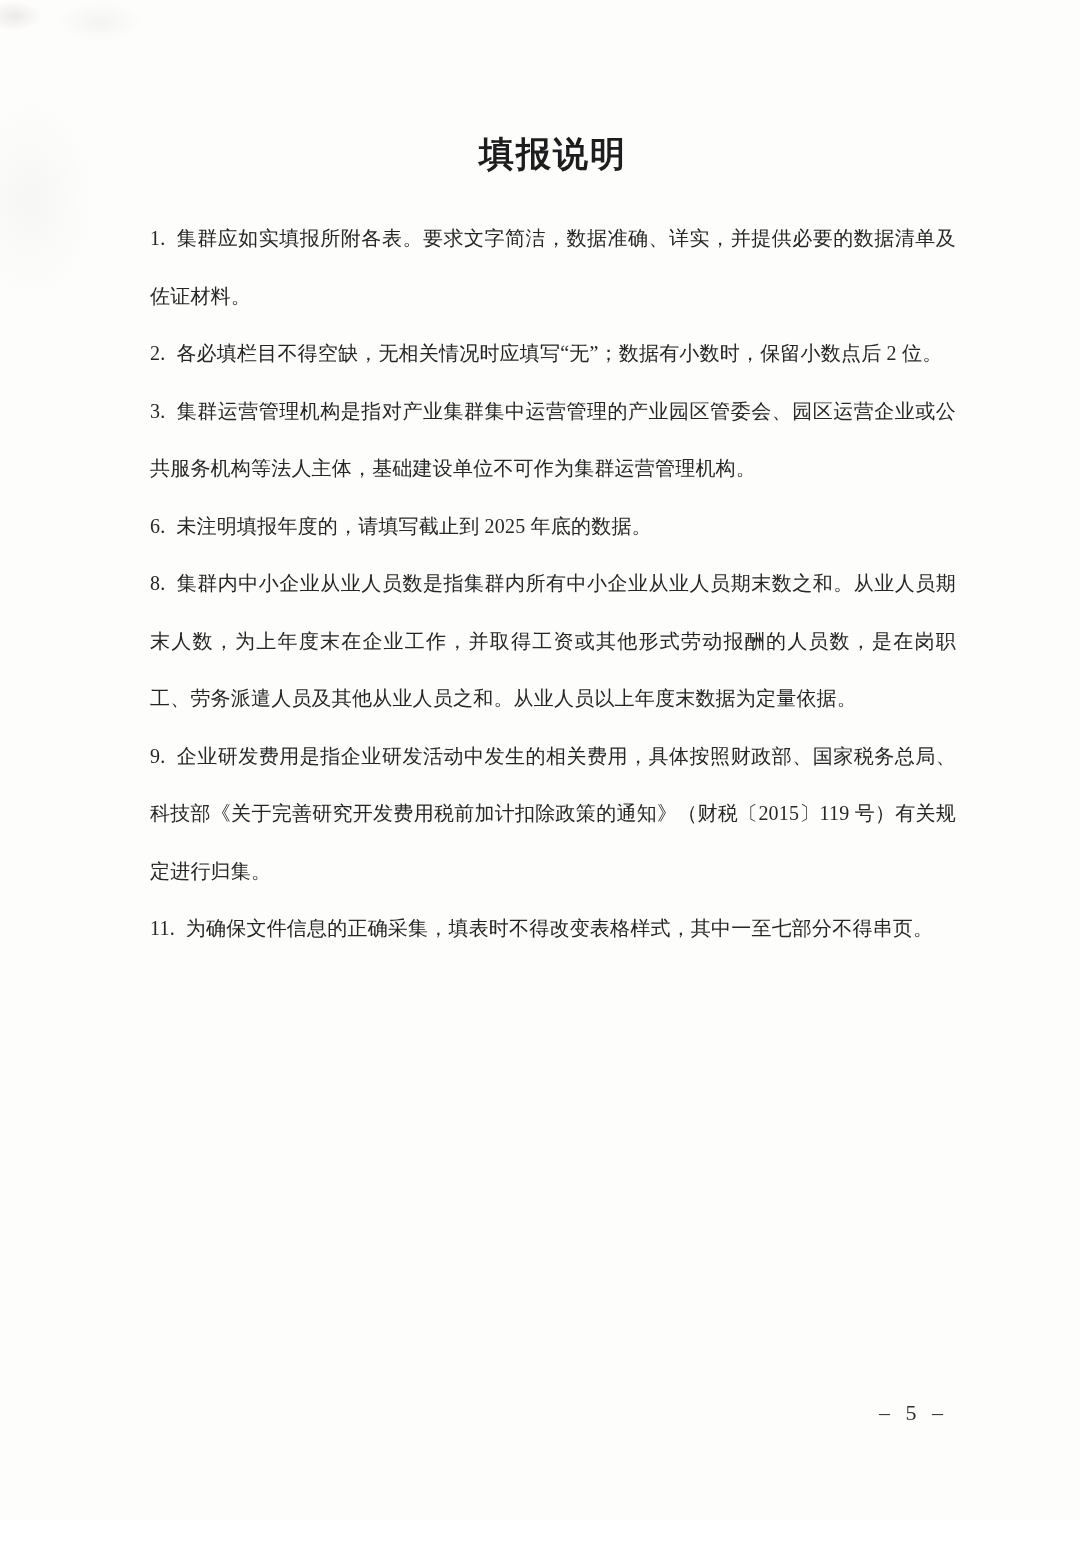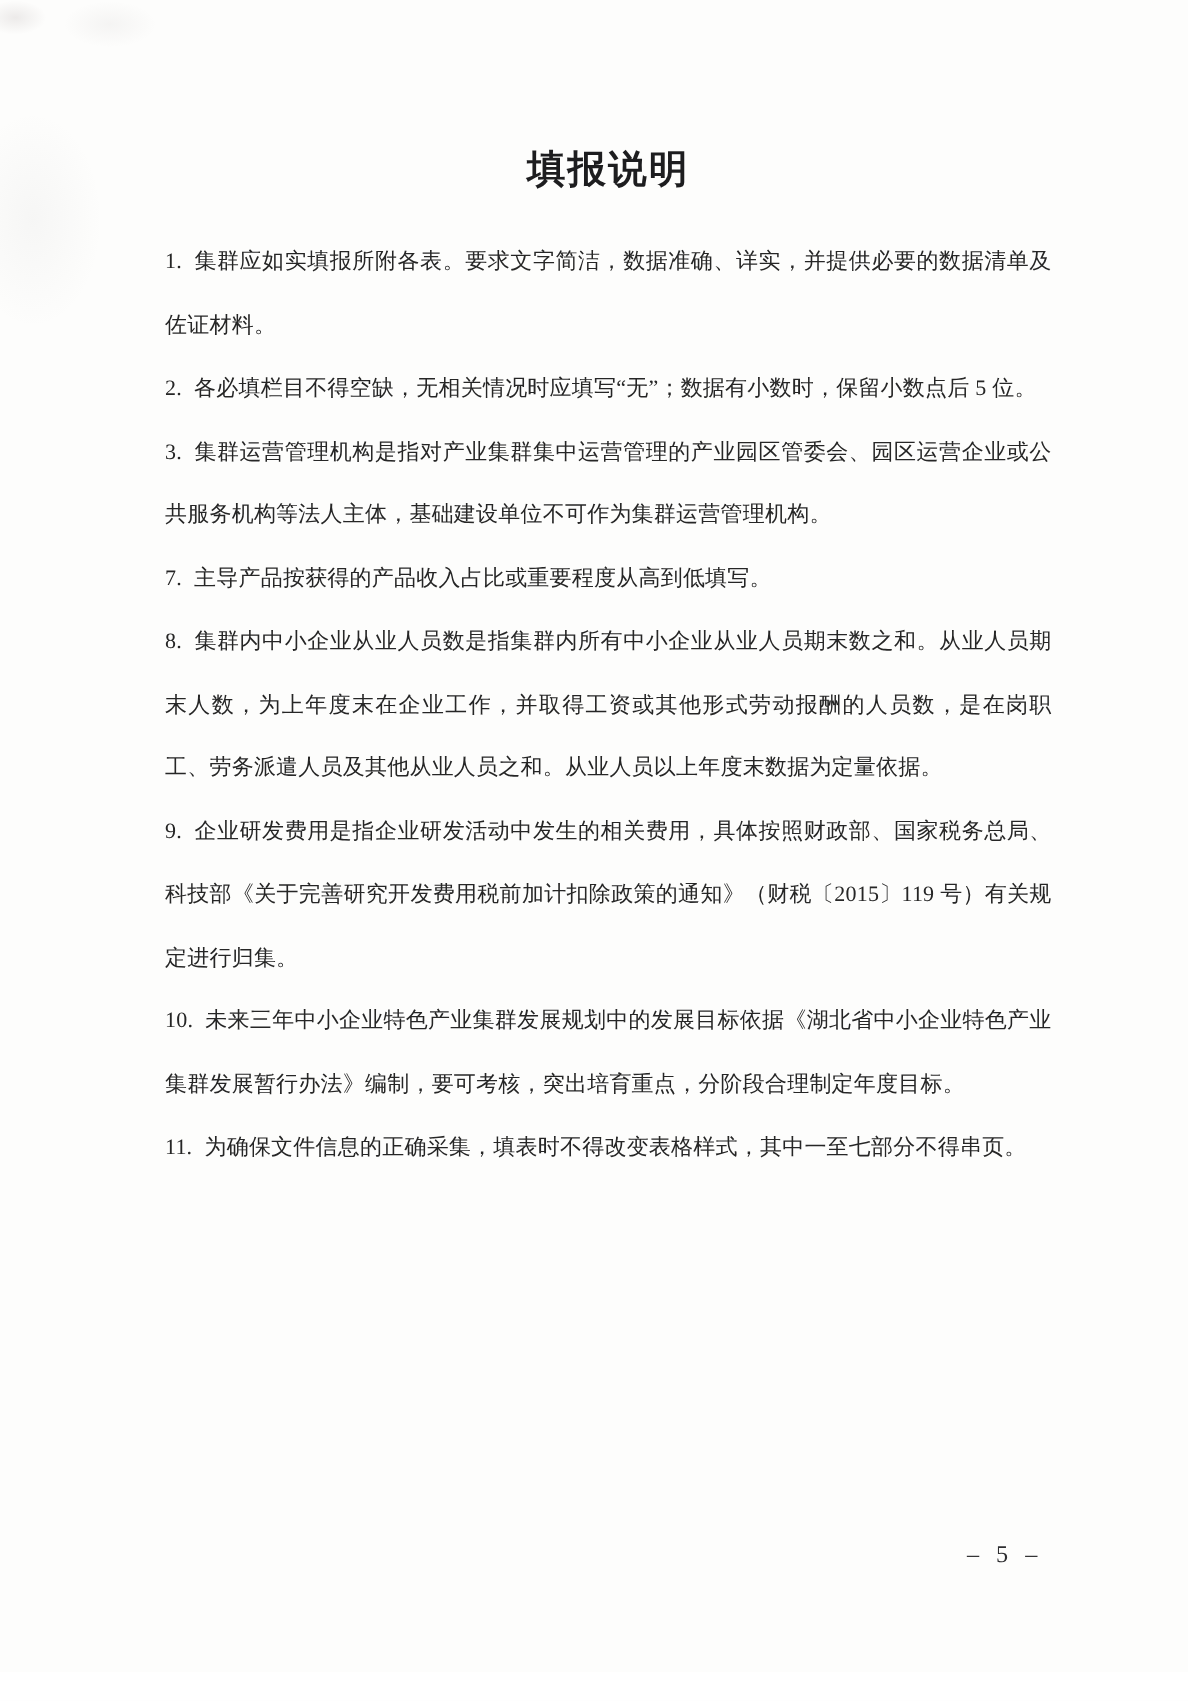--- a/index.html
+++ b/index.html
@@ -61,25 +61,24 @@
 </head>
 <body>
 
 <div class="page">
   <div class="content">
 
     <div class="doc-title">填报说明</div>
 
     <div class="items">
       <p class="item"><span class="num">1.</span><span>集群应如实填报所附各表。要求文字简洁，数据准确、详实，并提供必要的数据清单及佐证材料。</span></p>
-      <p class="item"><span class="num">2.</span><span>各必填栏目不得空缺，无相关情况时应填写“无”；数据有小数时，保留小数点后 5 位。</span></p>
+      <p class="item"><span class="num">2.</span><span>各必填栏目不得空缺，无相关情况时应填写“无”；数据有小数时，保留小数点后 2 位。</span></p>
       <p class="item"><span class="num">3.</span><span>集群运营管理机构是指对产业集群集中运营管理的产业园区管委会、园区运营企业或公共服务机构等法人主体，基础建设单位不可作为集群运营管理机构。</span></p>
-      <p class="item"><span class="num">7.</span><span>主导产品按获得的产品收入占比或重要程度从高到低填写。</span></p>
+      <p class="item"><span class="num">6.</span><span>未注明填报年度的，请填写截止到 2025 年底的数据。</span></p>
       <p class="item"><span class="num">8.</span><span>集群内中小企业从业人员数是指集群内所有中小企业从业人员期末数之和。从业人员期末人数，为上年度末在企业工作，并取得工资或其他形式劳动报酬的人员数，是在岗职工、劳务派遣人员及其他从业人员之和。从业人员以上年度末数据为定量依据。</span></p>
       <p class="item"><span class="num">9.</span><span>企业研发费用是指企业研发活动中发生的相关费用，具体按照财政部、国家税务总局、科技部《关于完善研究开发费用税前加计扣除政策的通知》（财税〔2015〕119 号）有关规定进行归集。</span></p>
-      <p class="item"><span class="num">10.</span><span>未来三年中小企业特色产业集群发展规划中的发展目标依据《湖北省中小企业特色产业集群发展暂行办法》编制，要可考核，突出培育重点，分阶段合理制定年度目标。</span></p>
       <p class="item"><span class="num">11.</span><span>为确保文件信息的正确采集，填表时不得改变表格样式，其中一至七部分不得串页。</span></p>
     </div>
 
   </div>
 
   <div class="page-number">– 5 –</div>
 </div>
 
 </body></html>

